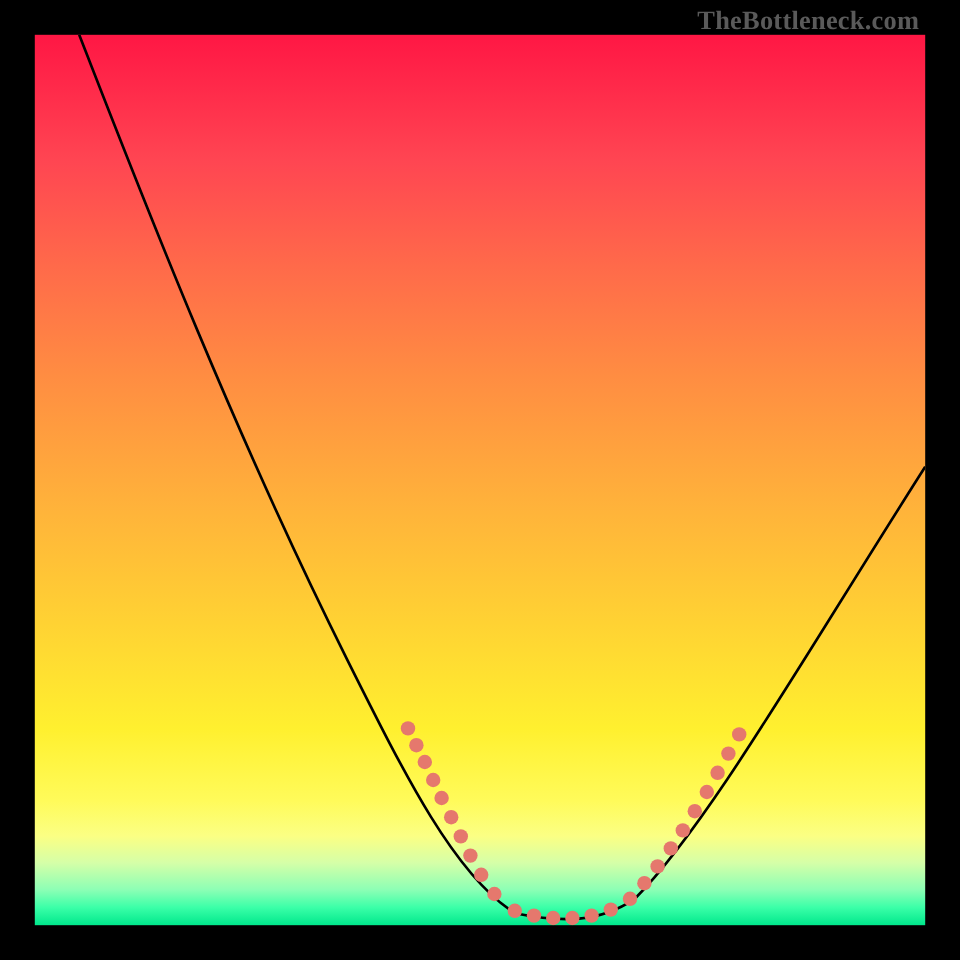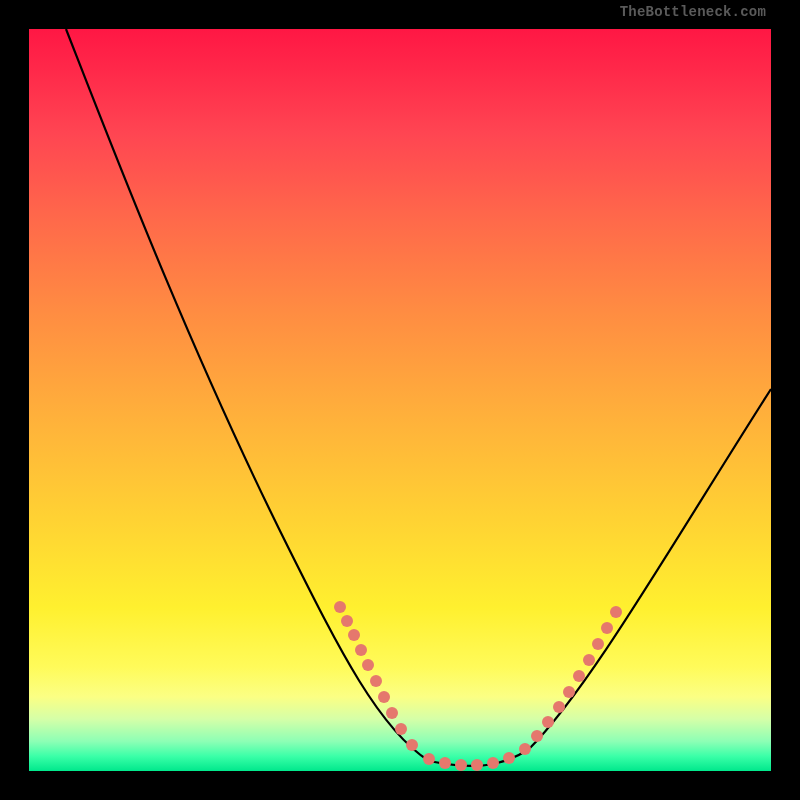--- a/index.html
+++ b/index.html
@@ -39,22 +39,22 @@
       #d5ffa8 93%,
       #8dffb5 96%,
       #3bffa8 98%,
       #00e88c 100%
     );
   }
   .attrib {
     position: absolute;
     top: 4px;
     right: 34px;
-    font-family: Liberation Mono, monospace;
-    font-size: 14px;
+    font-family: Liberation Serif, serif;
+    font-size: 22px;
     font-weight: bold;
     color: #5a5a5a;
     letter-spacing: 0.2px;
   }
   svg.curve {
     position: absolute;
     left: 0;
     top: 0;
     width: 742px;
     height: 742px;

